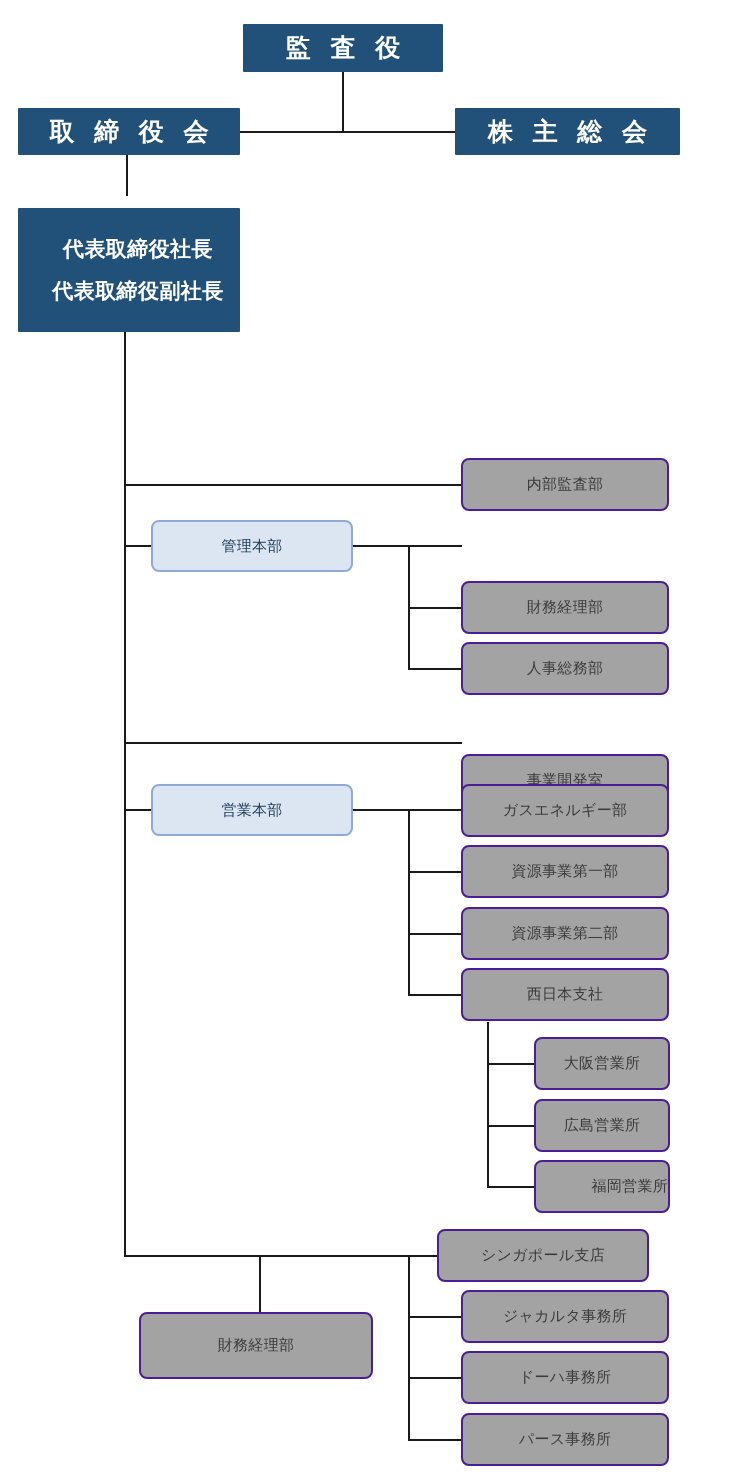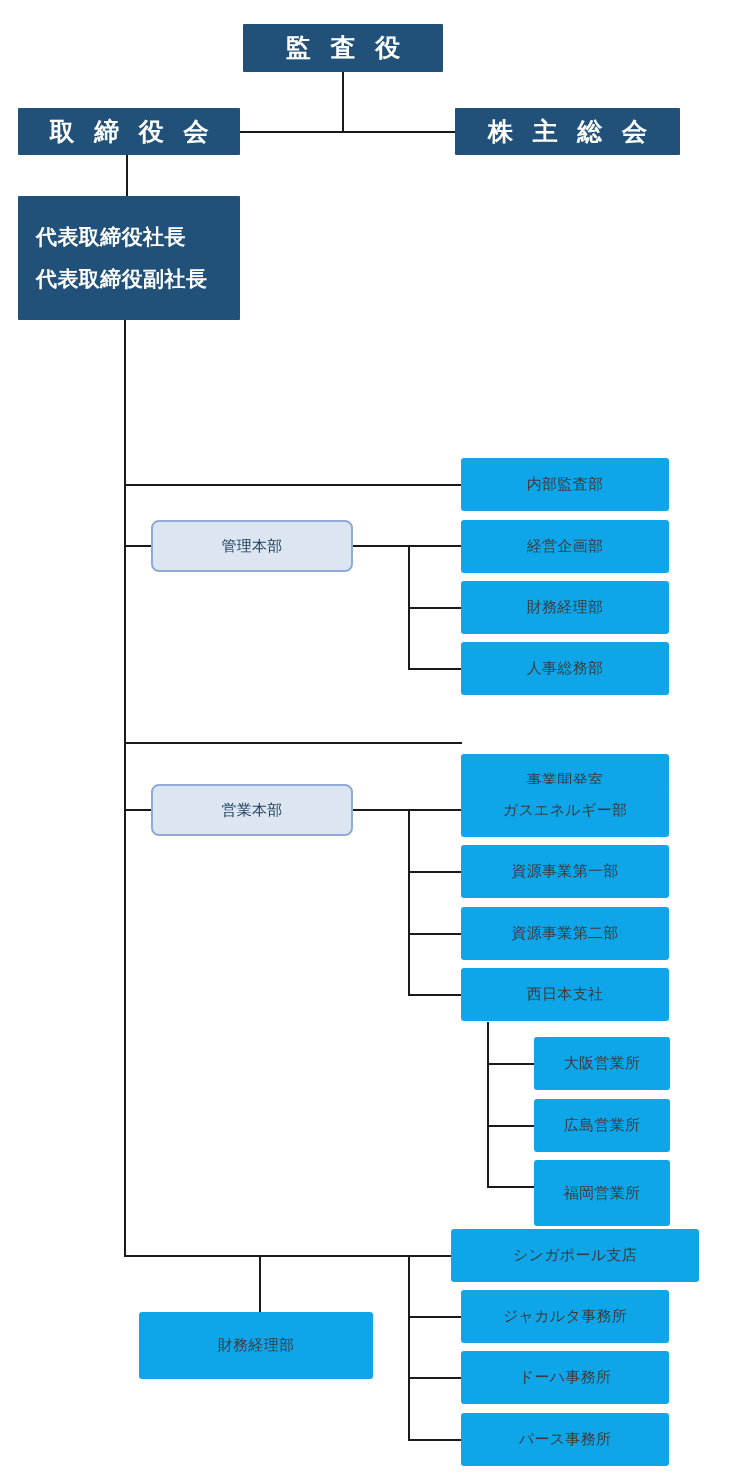--- a/index.html
+++ b/index.html
@@ -38,32 +38,33 @@
     font-weight: bold;
     letter-spacing: 0.22em;
     text-indent: 0.22em;
     font-size: 25px;
   }
   .box.navy.multi {
     flex-direction: column;
     letter-spacing: 0.02em;
     text-indent: 0;
     font-size: 21px;
-    align-items: flex-start;
+    align-items: center;
     justify-content: center;
     padding-left: 18px;
     text-align: left;
+    margin-top: 12px;
   }
   .box.navy.multi .line { display: block; margin: 7px 0; }
 
   
   .box.unit {
-    background: #0ea5e9;
-    border: 2px solid #0ea5e9;
-    border-radius: 3px;
+    background: #a3a3a3;
+    border: 2px solid #4c1d95;
+    border-radius: 8px;
     color: #3b3b3b;
     font-size: 15px;
     letter-spacing: 0.02em;
   }
 
   
   .box.division {
     background: #dce6f2;
     border: 2px solid #8faad4;
     border-radius: 8px;
@@ -144,23 +145,20 @@
   </div>
 
   <div class="box unit" style="left:461px; top:458px; width:208px; height:53px;">
     <span>内部監査部</span>
   </div>
 
   <div class="box division" style="left:151px; top:520px; width:202px; height:52px;">
     <span>管理本部</span>
   </div>
 
-  <div class="box unit" style="left:461px; top:520px; width:208px; height:53px;">
-    <span>経営企画部</span>
-  </div>
 
   <div class="box unit" style="left:461px; top:581px; width:208px; height:53px;">
     <span>財務経理部</span>
   </div>
 
   <div class="box unit" style="left:461px; top:642px; width:208px; height:53px;">
     <span>人事総務部</span>
   </div>
 
   <div class="box unit" style="left:461px; top:716px; width:208px; height:53px;margin-top:38px;">
@@ -188,25 +186,25 @@
   </div>
 
   <div class="box unit" style="left:534px; top:1037px; width:136px; height:53px;">
     <span>大阪営業所</span>
   </div>
 
   <div class="box unit" style="left:534px; top:1099px; width:136px; height:53px;">
     <span>広島営業所</span>
   </div>
 
-  <div class="box unit" style="left:534px; top:1160px; width:136px; height:66px;">
+  <div class="box unit" style="left:534px; top:1160px; width:136px; height:53px;justify-content:flex-end;">
     <span>福岡営業所</span>
   </div>
 
-  <div class="box unit" style="left:451px; top:1229px; width:248px; height:53px;">
+  <div class="box unit" style="left:437px; top:1229px; width:212px; height:53px;">
     <span>シンガポール支店</span>
   </div>
 
   <div class="box unit" style="left:461px; top:1290px; width:208px; height:53px;">
     <span>ジャカルタ事務所</span>
   </div>
 
   <div class="box unit" style="left:139px; top:1312px; width:234px; height:67px;">
     <span>財務経理部</span>
   </div>

